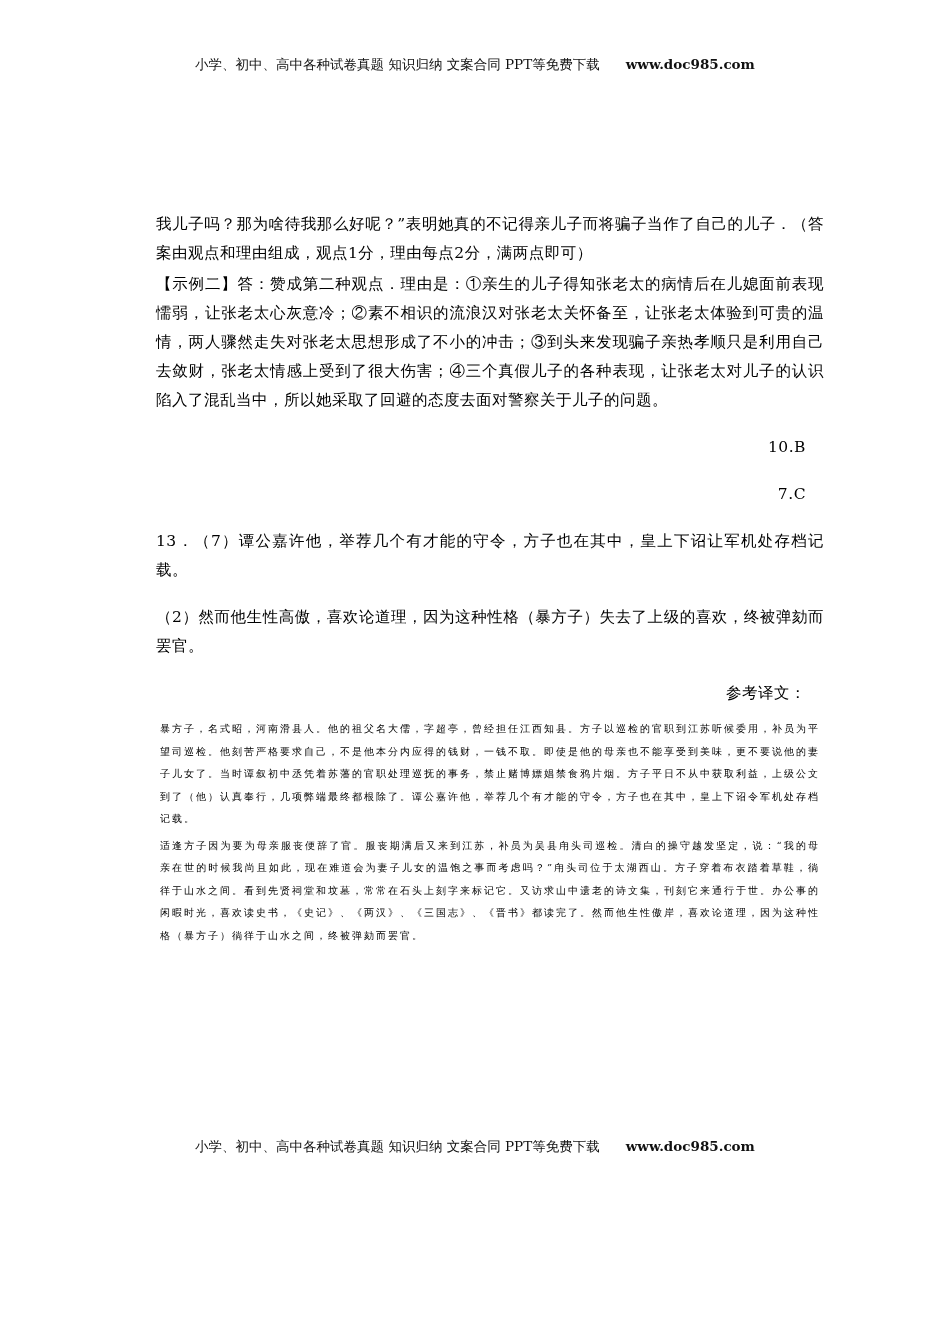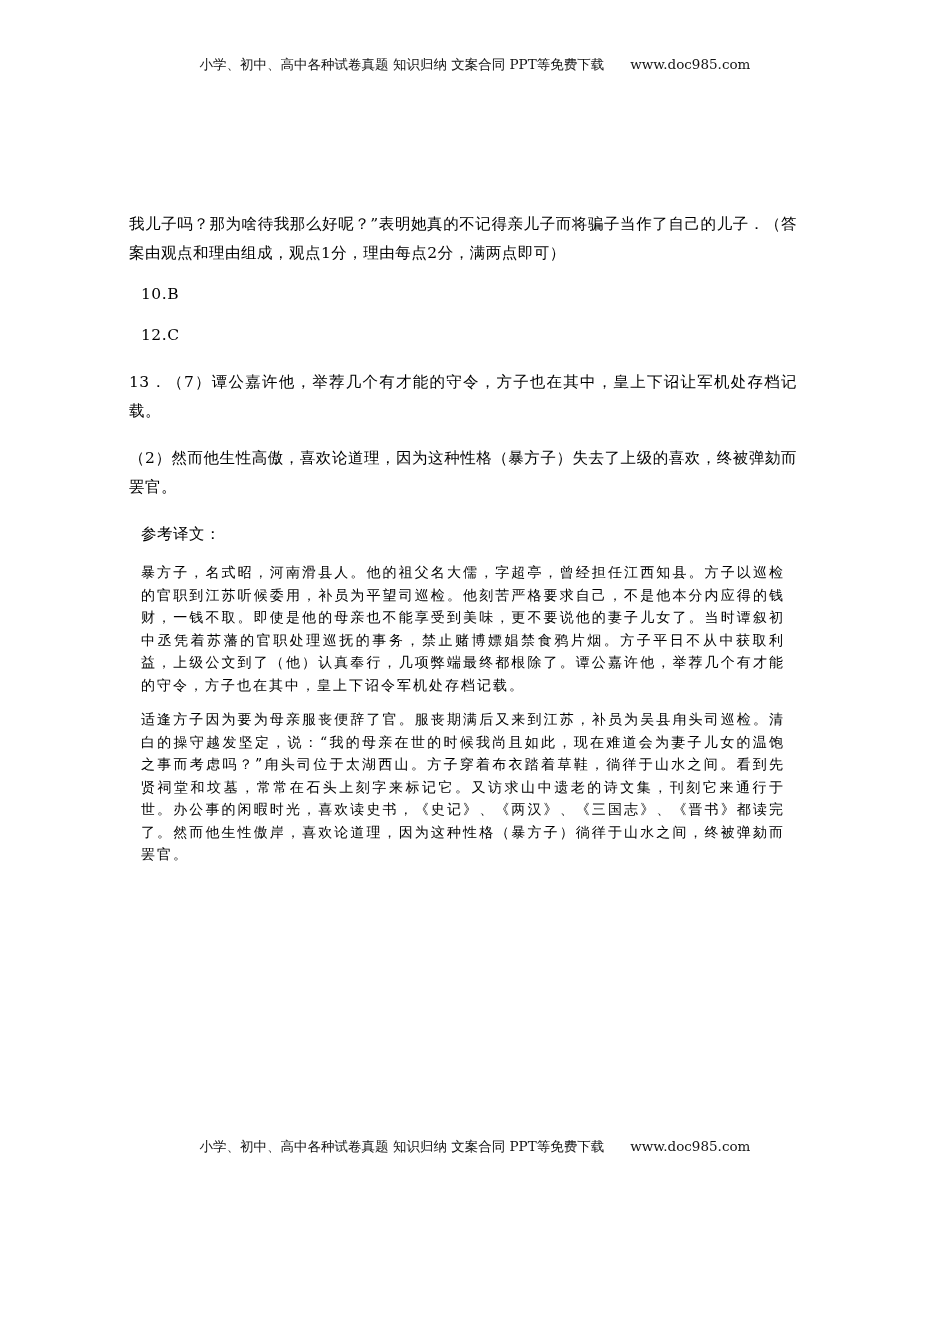--- a/index.html
+++ b/index.html
@@ -25,44 +25,45 @@
     color: #111111;
     white-space: nowrap;
   }
   .running-head { top: 56px; }
   .running-foot { top: 1138px; }
   .head-link {
     margin-left: 26px;
     color: #111111;
     text-decoration: none;
     cursor: pointer;
+    font-weight: bold;
   }
   .content {
     position: absolute;
     top: 210px;
-    left: 129px;
+    left: 156px;
     width: 668px;
   }
   .para {
     margin: 0;
     font-size: 15.5px;
     line-height: 29px;
     text-align: justify;
     letter-spacing: 0.5px;
   }
   .ans {
-    margin: 12px;
+    margin: 18px;
     font-size: 15.5px;
     line-height: 29px;
-    text-align: left;
+    text-align: right;
     letter-spacing: 0.5px;
   }
   .kai {
-    margin: 12px;
-    font-size: 14px;
+    margin: 4px;
+    font-size: 10px;
     line-height: 22.5px;
     text-align: justify;
     letter-spacing: 2px;
   }
   
   .mb2  { margin-bottom: 2px; }
   .mb0  { margin-bottom: 0; }
   .mb10 { margin-bottom: 10px; }
   .mb18 { margin-bottom: 18px; }
 </style>
@@ -70,22 +71,23 @@
 <body>
 
 <div class="page">
 
   <div class="running-head">
     <span>小学、初中、高中各种试卷真题 知识归纳 文案合同 PPT等免费下载</span><span class="head-link">www.doc985.com</span>
   </div>
 
   <div class="content">
     <p class="para mb2">我儿子吗？那为啥待我那么好呢？”表明她真的不记得亲儿子而将骗子当作了自己的儿子．（答案由观点和理由组成，观点1分，理由每点2分，满两点即可）</p>
+    <p class="para mb0">【示例二】答：赞成第二种观点．理由是：①亲生的儿子得知张老太的病情后在儿媳面前表现懦弱，让张老太心灰意冷；②素不相识的流浪汉对张老太关怀备至，让张老太体验到可贵的温情，两人骤然走失对张老太思想形成了不小的冲击；③到头来发现骗子亲热孝顺只是利用自己去敛财，张老太情感上受到了很大伤害；④三个真假儿子的各种表现，让张老太对儿子的认识陷入了混乱当中，所以她采取了回避的态度去面对警察关于儿子的问题。</p>
     <p class="ans mb10">10.B</p>
-    <p class="ans mb18">12.C</p>
+    <p class="ans mb18">7.C</p>
     <p class="para mb18">13．（7）谭公嘉许他，举荐几个有才能的守令，方子也在其中，皇上下诏让军机处存档记载。</p>
     <p class="para mb18">（2）然而他生性高傲，喜欢论道理，因为这种性格（暴方子）失去了上级的喜欢，终被弹劾而罢官。</p>
     <p class="ans mb10">参考译文：</p>
     <p class="kai mb0">暴方子，名式昭，河南滑县人。他的祖父名大儒，字超亭，曾经担任江西知县。方子以巡检的官职到江苏听候委用，补员为平望司巡检。他刻苦严格要求自己，不是他本分内应得的钱财，一钱不取。即使是他的母亲也不能享受到美味，更不要说他的妻子儿女了。当时谭叙初中丞凭着苏藩的官职处理巡抚的事务，禁止赌博嫖娼禁食鸦片烟。方子平日不从中获取利益，上级公文到了（他）认真奉行，几项弊端最终都根除了。谭公嘉许他，举荐几个有才能的守令，方子也在其中，皇上下诏令军机处存档记载。</p>
     <p class="kai mb0">适逢方子因为要为母亲服丧便辞了官。服丧期满后又来到江苏，补员为吴县甪头司巡检。清白的操守越发坚定，说：“我的母亲在世的时候我尚且如此，现在难道会为妻子儿女的温饱之事而考虑吗？”甪头司位于太湖西山。方子穿着布衣踏着草鞋，徜徉于山水之间。看到先贤祠堂和坟墓，常常在石头上刻字来标记它。又访求山中遗老的诗文集，刊刻它来通行于世。办公事的闲暇时光，喜欢读史书，《史记》、《两汉》、《三国志》、《晋书》都读完了。然而他生性傲岸，喜欢论道理，因为这种性格（暴方子）徜徉于山水之间，终被弹劾而罢官。</p>
   </div>
 
   <div class="running-foot">
     <span>小学、初中、高中各种试卷真题 知识归纳 文案合同 PPT等免费下载</span><span class="head-link">www.doc985.com</span>
   </div>

